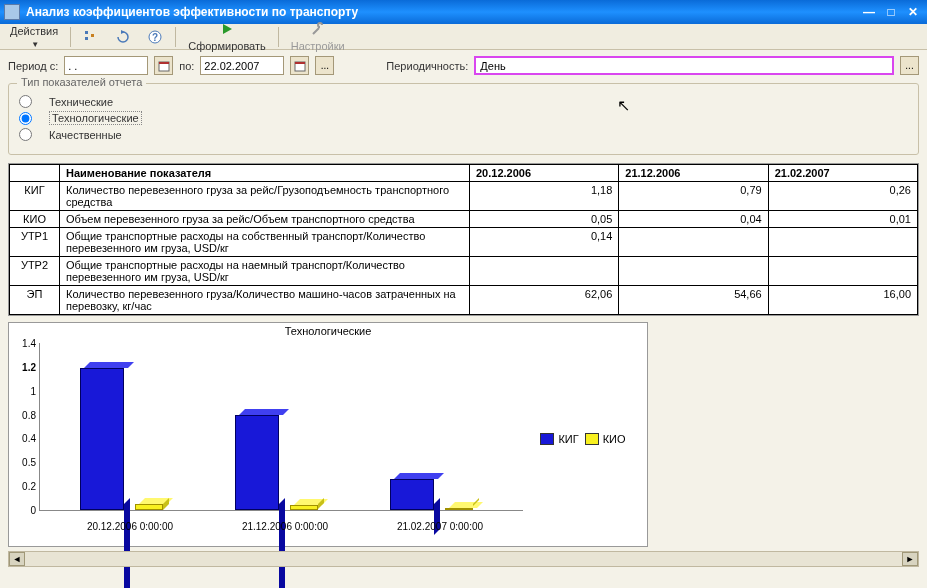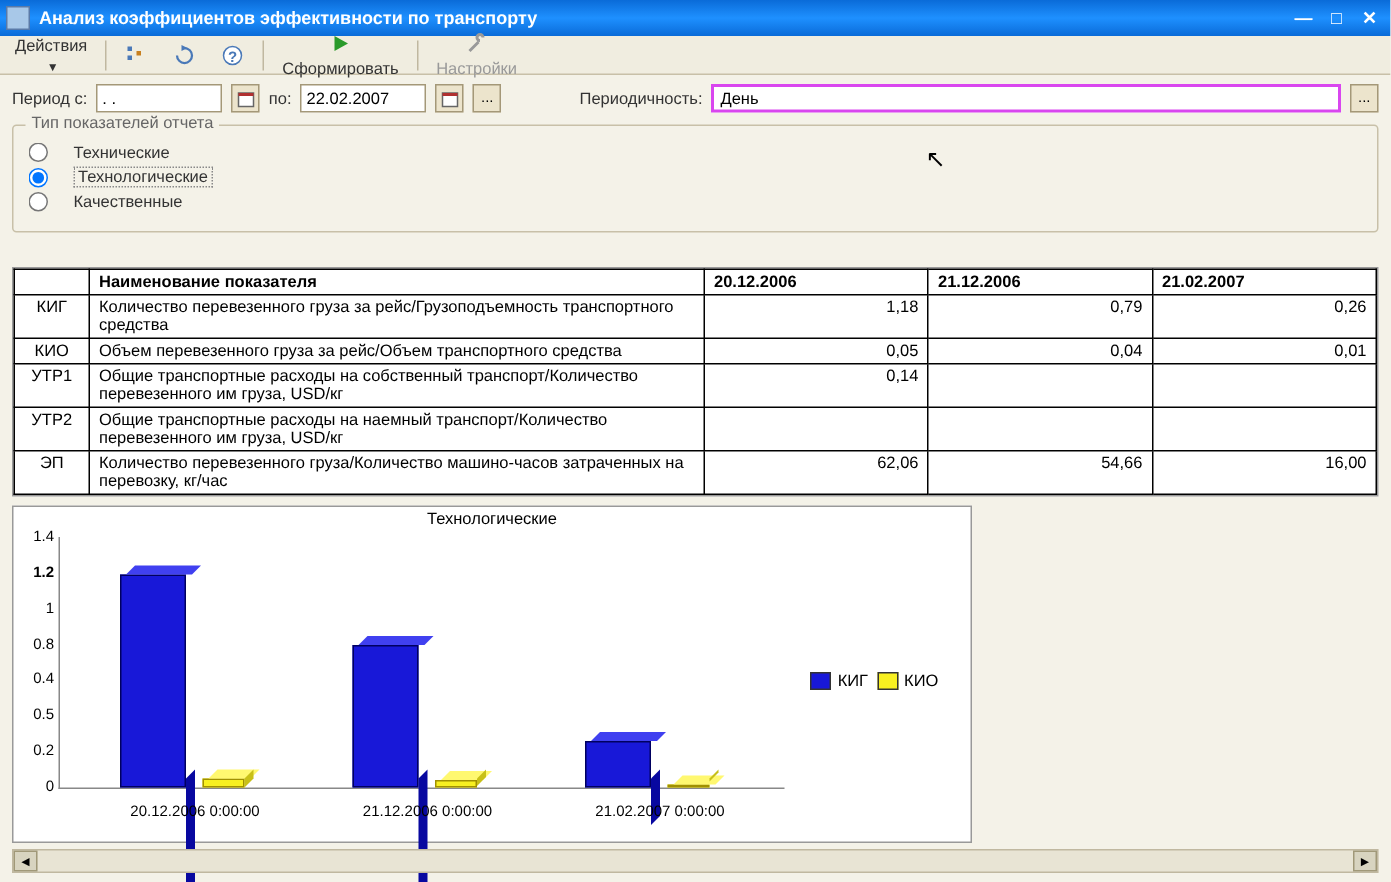--- a/index.html
+++ b/index.html
@@ -93,21 +93,21 @@
   height: 19px;
   flex: 1;
   padding: 1px 4px;
   display: flex;
   align-items: center;
 }
 .fieldset {
   border: 1px solid #c8c0a8;
   border-radius: 3px;
   padding: 8px 10px 10px;
-  margin-bottom: 23px;
+  margin-bottom: 8px;
   position: relative;
 }
 .fieldset .legend {
   position: absolute;
   top: -8px;
   left: 8px;
   background: #f4f2e8;
   padding: 0 4px;
   color: #666;
 }

